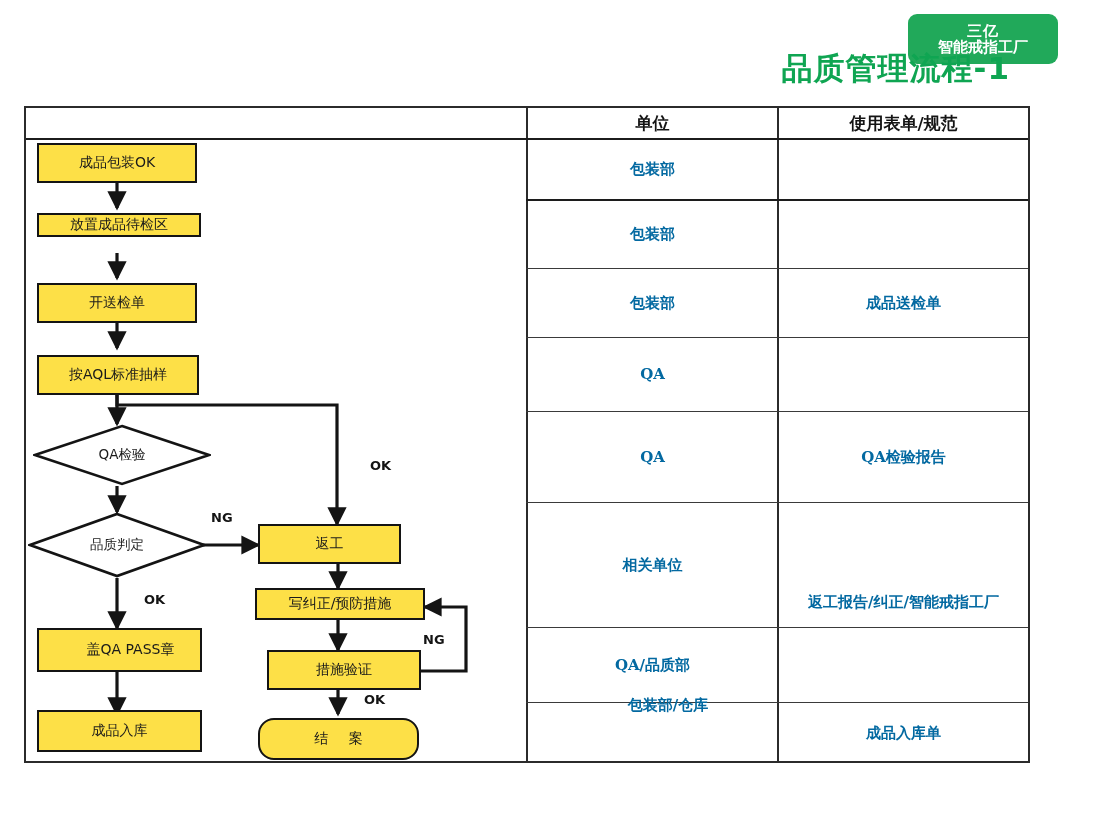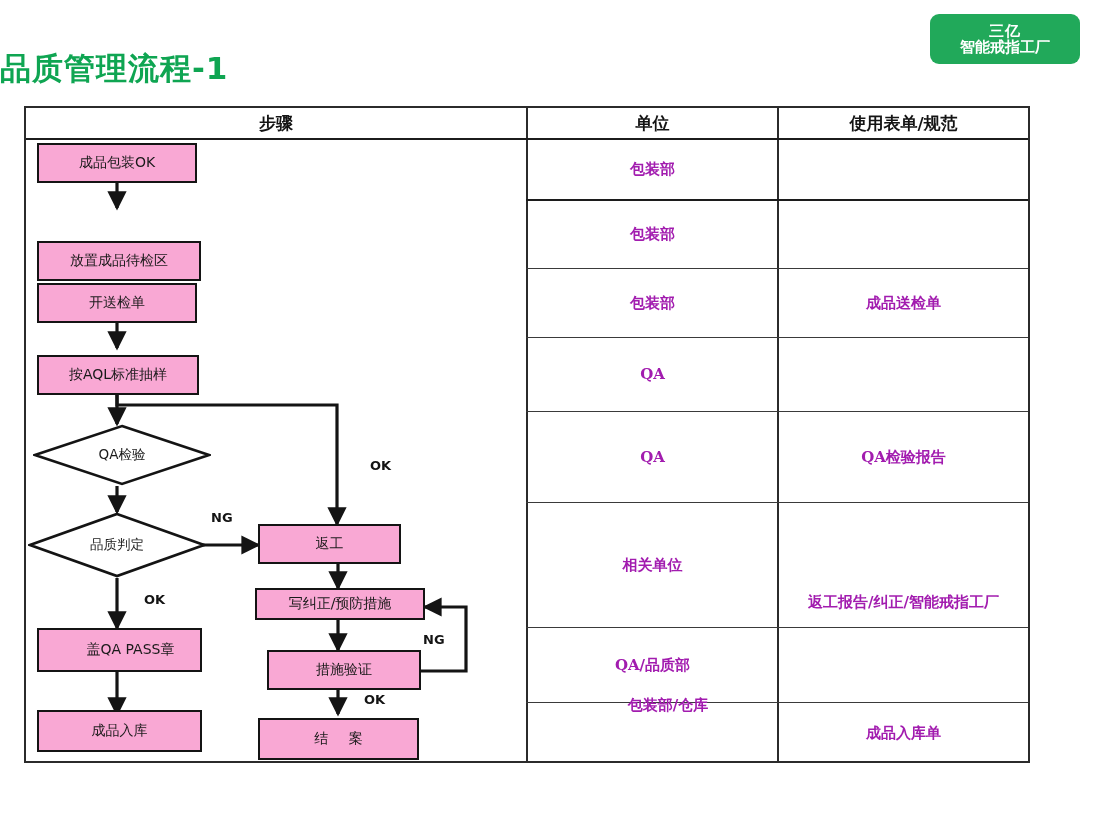--- a/index.html
+++ b/index.html
@@ -4,30 +4,30 @@
 <style>
   html,body{margin:0;padding:0;}
   body{
     width:1093px;height:822px;
     background:#ffffff;
     font-family:"Liberation Sans","DejaVu Sans",sans-serif;
     position:relative;overflow:hidden;
   }
   
   #brand-badge{
-    position:absolute;left:930px;top:14px;width:150px;height:50px;
+    position:absolute;left:908px;top:14px;width:150px;height:50px;
     background:#21a95a;border-radius:9px;
     display:flex;flex-direction:column;align-items:center;justify-content:center;
     color:#ffffff;line-height:1.05;
   }
   #brand-badge .b1{font-size:15px;font-weight:bold;letter-spacing:1px;}
   #brand-badge .b2{font-size:15px;font-weight:bold;letter-spacing:0px;}
 
   #page-title{
-    position:absolute;left:0;top:48px;width:1010px;text-align:left;
+    position:absolute;left:0;top:48px;width:1010px;text-align:right;
     font-size:31px;font-weight:bold;color:#0fa552;letter-spacing:1px;
     font-family:"DejaVu Sans","Liberation Sans",sans-serif;
   }
 
   
   #table{
     position:absolute;left:24px;top:106px;width:1006px;height:657px;
     box-sizing:border-box;
     border:2px solid #2b2b2b;
     background:#fff;
@@ -36,65 +36,64 @@
   .hline{position:absolute;left:0;right:0;height:1px;background:#3a3a3a;}
   .hline.thick{height:2px;background:#1c1c1c;}
 
   .hdr{
     position:absolute;top:0;height:30px;line-height:30px;text-align:center;
     font-size:17px;font-weight:bold;color:#141414;
     font-family:"DejaVu Serif","Liberation Serif",serif;
   }
   .cell{
     position:absolute;text-align:center;
-    font-size:15px;font-weight:bold;color:#a21caf;
+    font-size:15px;font-weight:bold;color:#0369a1;
     font-family:"DejaVu Serif","Liberation Serif",serif;
     display:flex;align-items:center;justify-content:center;
     padding:0 6px;box-sizing:border-box;line-height:1.35;
   }
   .cell.mono{font-size:14.5px;letter-spacing:0px;}
 
   
   #flow{position:absolute;left:0;top:0;width:1093px;height:822px;pointer-events:none;}
   .node{
     position:absolute;box-sizing:border-box;
-    background:#f9a8d4;border:2px solid #141414;
+    background:#fde047;border:2px solid #141414;
     display:flex;align-items:center;justify-content:center;
     font-size:14px;color:#1a1a1a;text-align:center;
     font-family:"DejaVu Sans","Liberation Sans",sans-serif;
   }
   .diamond-wrap{position:absolute;}
   .diamond-label{
     position:absolute;left:0;top:0;width:100%;height:100%;
     display:flex;align-items:center;justify-content:center;
     font-size:13.5px;color:#1a1a1a;
     font-family:"DejaVu Sans","Liberation Sans",sans-serif;
   }
   .edge-label{
     position:absolute;font-size:13px;font-weight:bold;color:#141414;
     font-family:"DejaVu Sans","Liberation Sans",sans-serif;
   }
-  .wide-sp{letter-spacing:8px;text-indent:8px;}
+  .wide-sp{letter-spacing:8px;text-indent:8px;border-radius:16px;}
 </style>
 </head>
 <body>
 
 <div id="brand-badge">
   <div class="b1">三亿</div>
   <div class="b2">智能戒指工厂</div>
 </div>
 
 <div id="page-title">品质管理流程-1</div>
 
 <div id="table">
 
   <div class="vline" style="left:500px;"></div>
   <div class="vline" style="left:751px;"></div>
 
-  <div class="hdr" style="left:0;width:500px;">步骤</div>
   <div class="hdr" style="left:502px;width:249px;">单位</div>
   <div class="hdr" style="left:753px;width:249px;">使用表单/规范</div>
   <div class="hline thick" style="top:30px;"></div>
 
   <div class="hline thick" style="left:500px;top:91px;"></div>
   <div class="hline" style="left:500px;top:160px;"></div>
   <div class="hline" style="left:500px;top:229px;"></div>
   <div class="hline" style="left:500px;top:303px;"></div>
   <div class="hline" style="left:500px;top:394px;"></div>
   <div class="hline" style="left:500px;top:519px;"></div>
@@ -147,21 +146,21 @@
   <polygon points="89,2 176,31 89,60 2,31" fill="#ffffff" stroke="#141414" stroke-width="2.6"></polygon>
 </svg>
 <div class="diamond-label" style="left:33px;top:424px;width:178px;height:62px;">QA检验</div>
 
 <svg class="diamond-wrap" style="left:28px;top:512px;width:178px;height:66px;">
   <polygon points="89,2 176,33 89,64 2,33" fill="#ffffff" stroke="#141414" stroke-width="2.6"></polygon>
 </svg>
 <div class="diamond-label" style="left:28px;top:512px;width:178px;height:66px;">品质判定</div>
 
 <div class="node" style="left:37px;top:143px;width:160px;height:40px;">成品包装OK</div>
-<div class="node" style="left:37px;top:213px;width:164px;height:40px;margin-top:28px;">放置成品待检区</div>
+<div class="node" style="left:37px;top:213px;width:164px;height:24px;">放置成品待检区</div>
 <div class="node" style="left:37px;top:283px;width:160px;height:40px;">开送检单</div>
 <div class="node" style="left:37px;top:355px;width:162px;height:40px;">按AQL标准抽样</div>
 <div class="node" style="left:37px;top:628px;width:165px;height:44px;padding-left:22px;">盖QA PASS章</div>
 <div class="node" style="left:37px;top:710px;width:165px;height:42px;">成品入库</div>
 
 <div class="node" style="left:258px;top:524px;width:143px;height:40px;">返工</div>
 <div class="node" style="left:255px;top:588px;width:170px;height:32px;">写纠正/预防措施</div>
 <div class="node" style="left:267px;top:650px;width:154px;height:40px;">措施验证</div>
 <div class="node wide-sp" style="left:258px;top:718px;width:161px;height:42px;">结  案</div>
 

